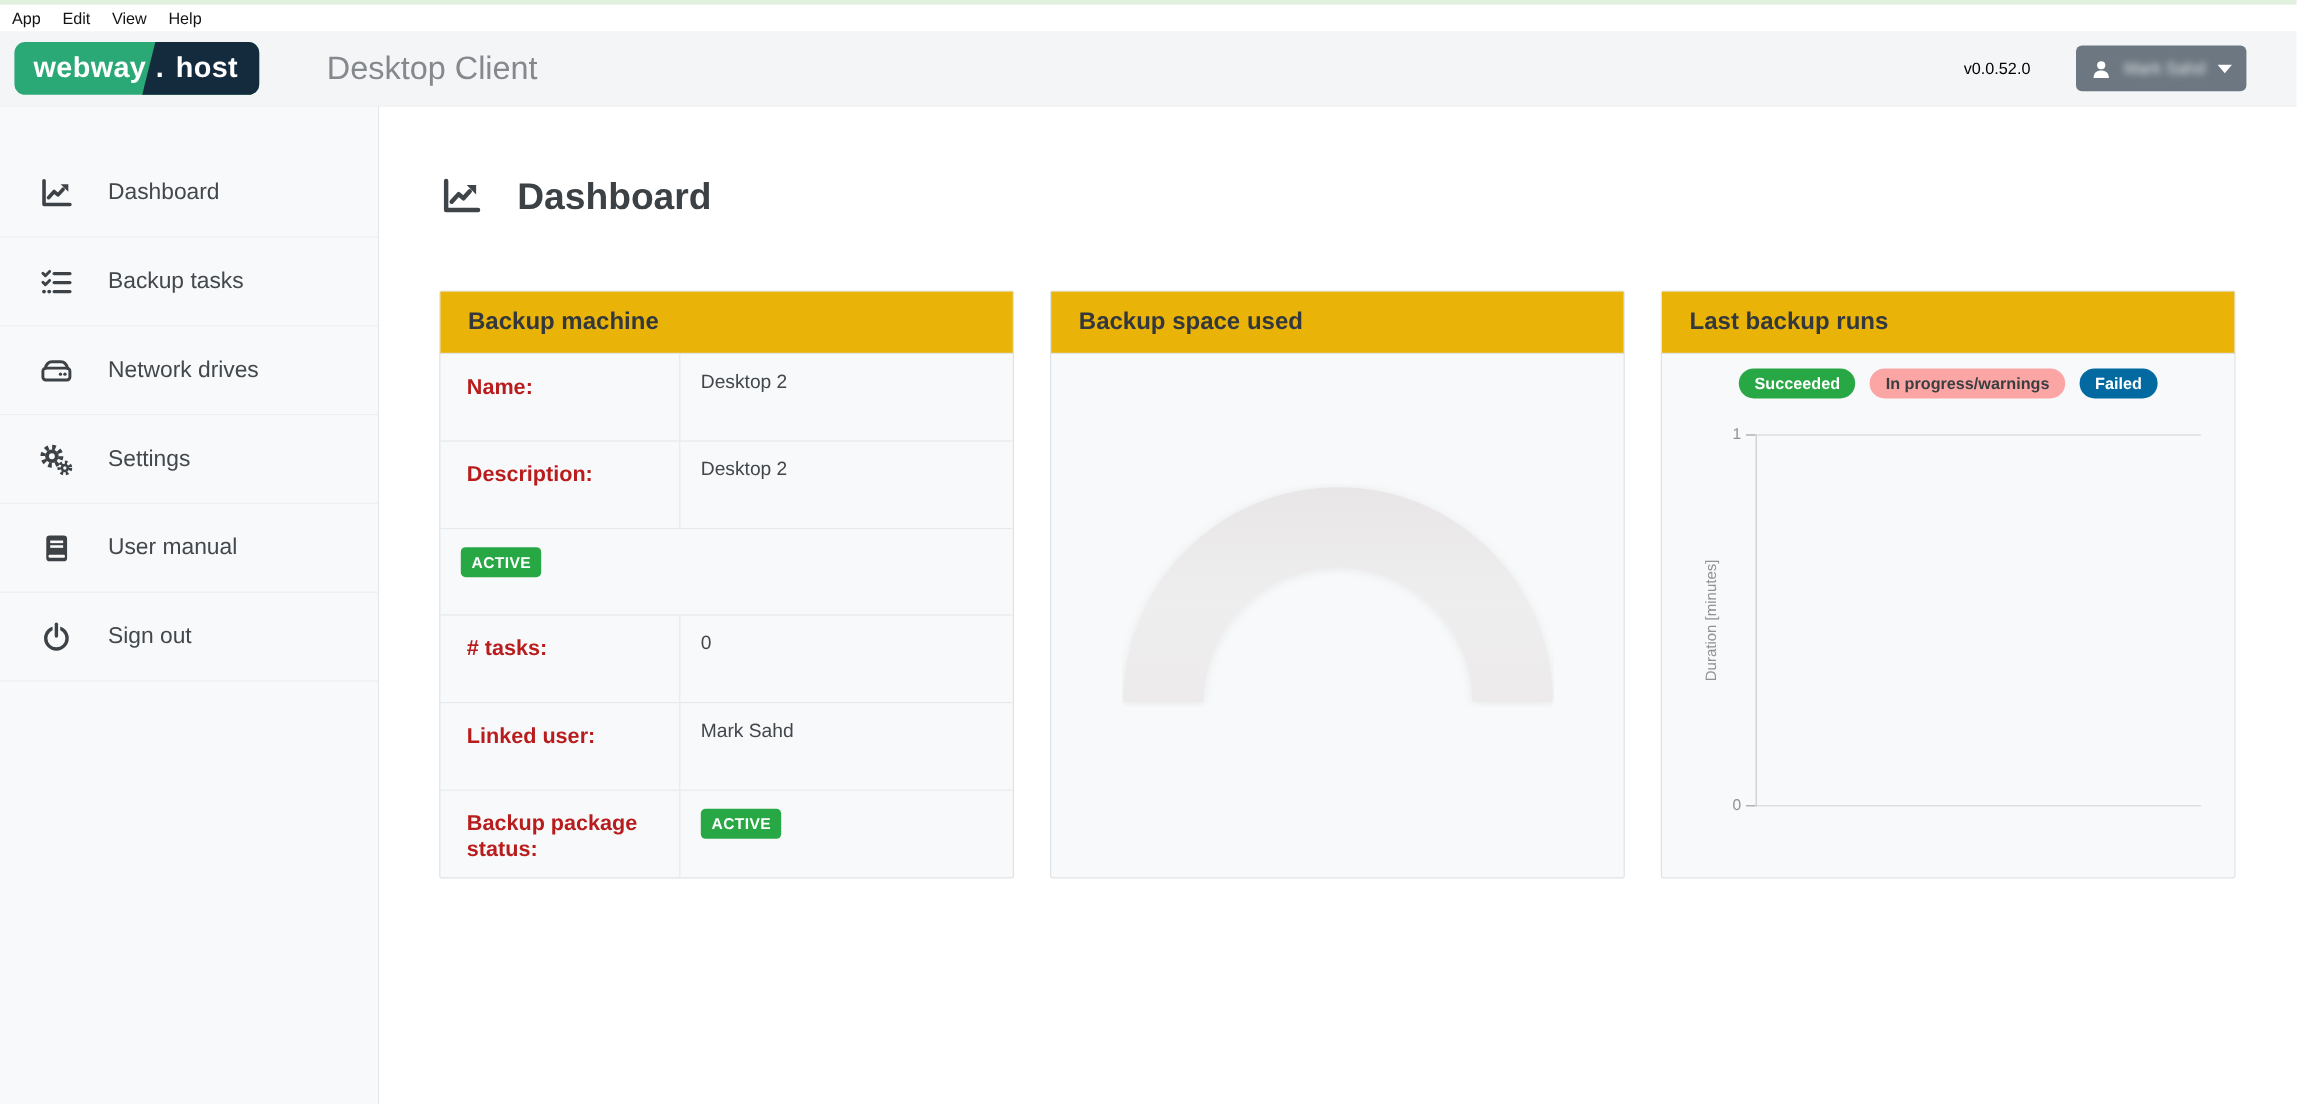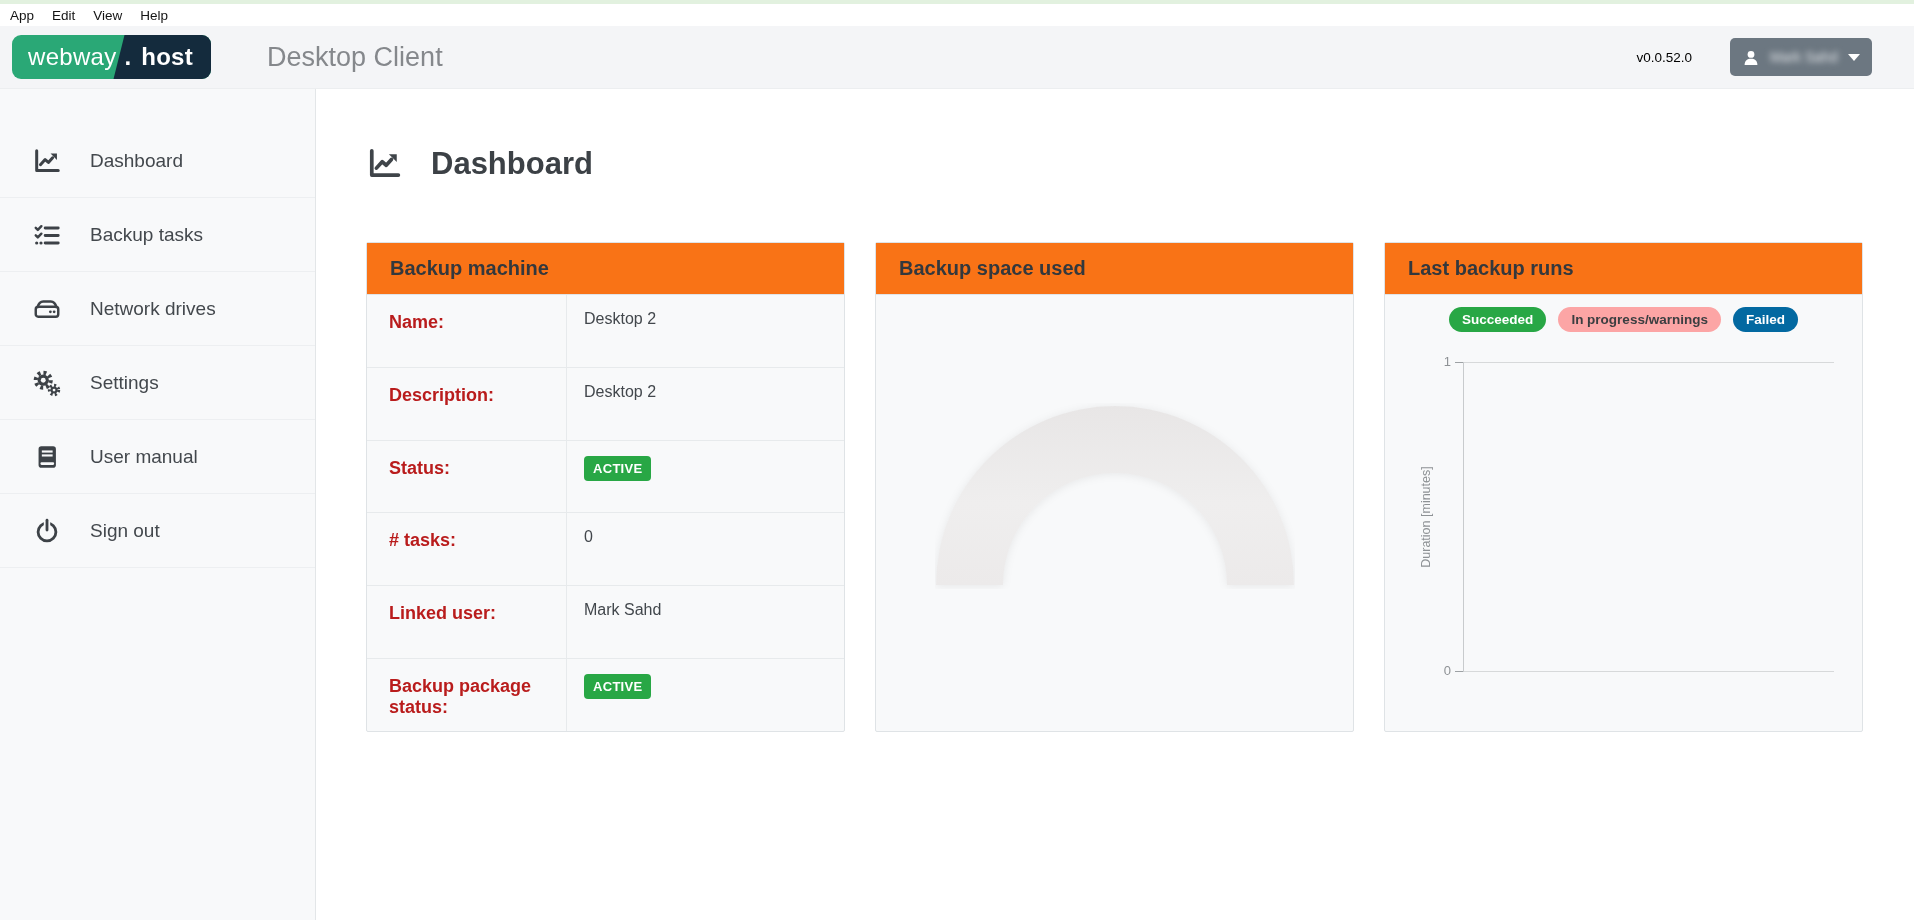--- a/index.html
+++ b/index.html
@@ -8,21 +8,21 @@
 
   
   .top-strip{height:4px;background:#e2f1df;}
   .menubar{height:22px;background:#fff;display:flex;align-items:center;padding-left:1px;}
   .menu-item{font-size:13.5px;color:#141414;padding:0 9px;cursor:default;}
 
   
   .header{height:62px;background:#f4f5f7;display:flex;align-items:center;border-bottom:1px solid #eceef0;}
   .logo{margin-left:12px;height:44px;border-radius:9px;overflow:hidden;display:flex;align-items:center;position:relative;background:#2aa876;flex:0 0 auto;}
   .logo-dark{position:absolute;top:-2px;bottom:-2px;right:-12px;width:104px;background:#142b3d;transform:skewX(-14deg);}
-  .logo-webway{position:relative;z-index:1;color:#fff;font-weight:400;font-size:24px;padding:0 8px 0 16px;letter-spacing:.3px;}
+  .logo-webway{position:relative;z-index:1;color:#fff;font-weight:700;font-size:24px;padding:0 8px 0 16px;letter-spacing:.3px;}
   .logo-dot{position:relative;z-index:1;color:#fff;font-weight:800;font-size:24px;}
   .logo-host{position:relative;z-index:1;color:#fff;font-weight:800;font-size:24px;padding:0 18px 0 10px;letter-spacing:.3px;text-align:right;}
   .header-title{margin-left:56px;font-size:27px;color:#85888c;}
   .header-right{margin-left:auto;display:flex;align-items:center;margin-right:42px;gap:38px;}
   .version{font-size:13.5px;color:#000000;}
   .user-btn{background:#6c7781;border:none;border-radius:5px;height:38px;width:142px;display:flex;align-items:center;padding:0 12px;gap:10px;cursor:pointer;box-sizing:border-box;}
   .user-name{color:#e3e6e9;font-size:14px;white-space:nowrap;filter:blur(3.2px);overflow:hidden;max-width:84px;}
   .caret{width:0;height:0;border-left:6px solid transparent;border-right:6px solid transparent;border-top:7px solid #fff;margin-left:auto;}
 
   
@@ -33,21 +33,21 @@
   .nav-icon svg{display:block;}
   .nav-label{font-size:19px;color:#43484d;}
 
   .main{flex:1;background:#fff;padding:56px 0 0 50px;box-sizing:border-box;}
   .page-title{display:flex;align-items:center;gap:28px;color:#3f4449;}
   .page-title-text{font-size:31px;font-weight:bold;color:#3c4146;}
 
   
   .cards{display:flex;gap:30px;margin-top:60px;}
   .card{width:479px;height:490px;background:#f8f9fa;border:1px solid #dfe3e6;border-radius:2px;box-sizing:border-box;display:flex;flex-direction:column;}
-  .card-header{height:52px;min-height:52px;background:#f97316;border-bottom:1px solid #e0e4e7;display:flex;align-items:center;padding-left:23px;box-sizing:border-box;}
+  .card-header{height:52px;min-height:52px;background:#eab308;border-bottom:1px solid #e0e4e7;display:flex;align-items:center;padding-left:23px;box-sizing:border-box;}
   .card-title{font-size:20px;font-weight:bold;color:#33383d;}
   .card-body{position:relative;flex:1;}
 
   
   .machine-table{display:flex;flex-direction:column;height:100%;}
   .trow{flex:1;display:flex;border-bottom:1px solid #e7eaec;box-sizing:border-box;}
   .trow:last-child{border-bottom:none;}
   .tlabel{width:200px;min-width:200px;border-right:1px solid #e7eaec;box-sizing:border-box;padding:17px 0 0 22px;font-weight:bold;font-size:18px;color:#b91c1c;}
   .tvalue{flex:1;padding:15px 0 0 17px;font-size:16px;color:#42474c;}
   .badge{display:inline-block;background:#28a745;color:#fff;font-weight:bold;font-size:13px;padding:5px 9px;border-radius:4px;letter-spacing:.3px;}
@@ -211,21 +211,20 @@
             <div class="machine-table">
               <div class="trow">
                 <div class="tlabel">Name:</div>
                 <div class="tvalue">Desktop 2</div>
               </div>
               <div class="trow">
                 <div class="tlabel">Description:</div>
                 <div class="tvalue">Desktop 2</div>
               </div>
               <div class="trow">
-                <div class="tlabel">Status:</div>
                 <div class="tvalue"><span class="badge">ACTIVE</span></div>
               </div>
               <div class="trow">
                 <div class="tlabel"># tasks:</div>
                 <div class="tvalue">0</div>
               </div>
               <div class="trow">
                 <div class="tlabel">Linked user:</div>
                 <div class="tvalue">Mark Sahd</div>
               </div>

